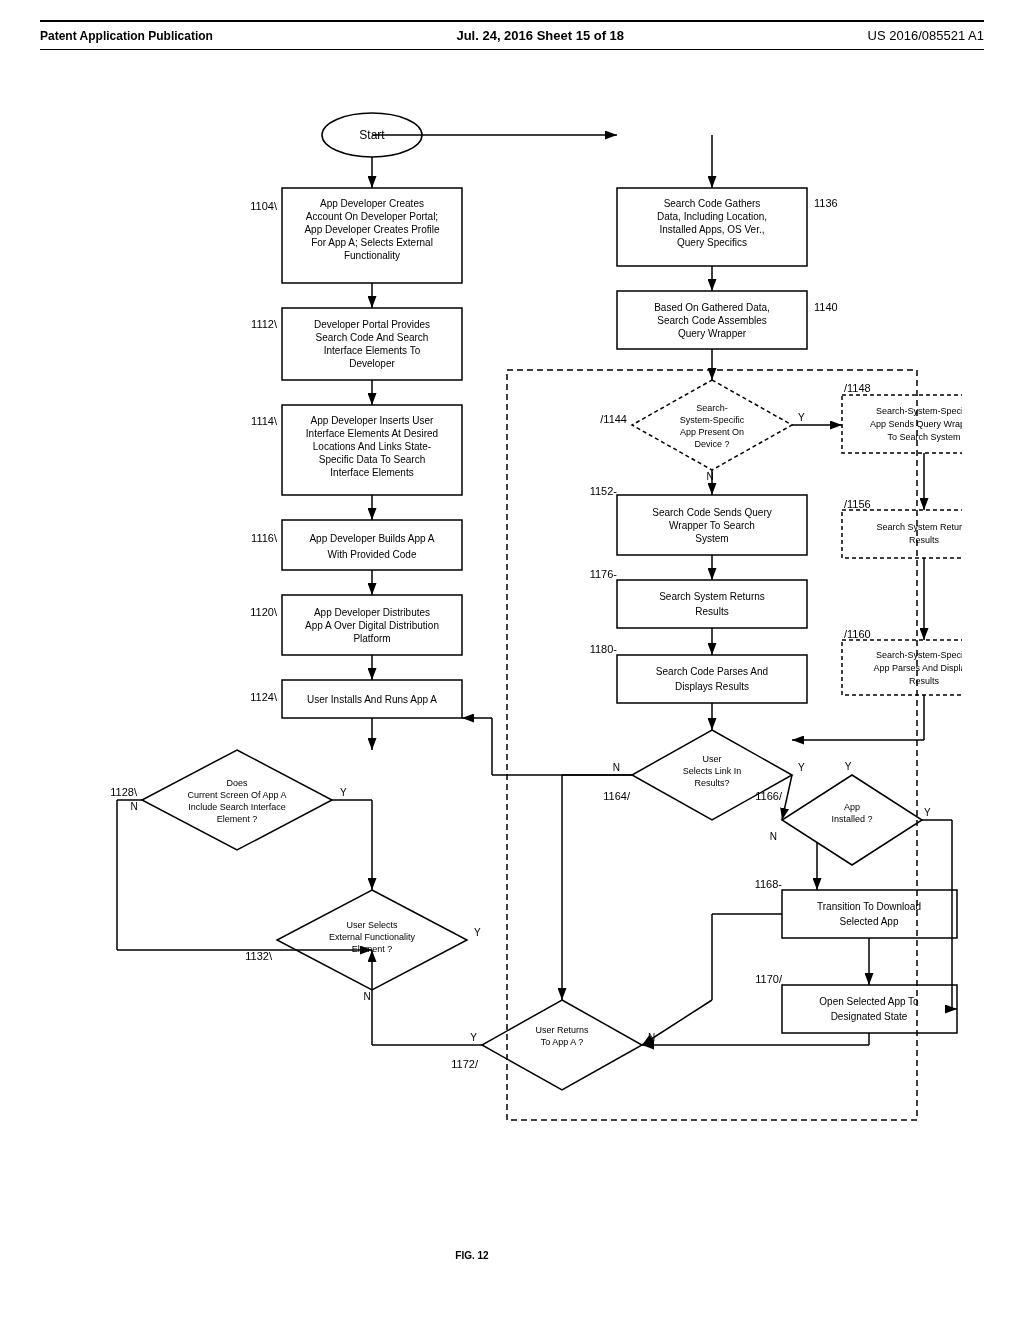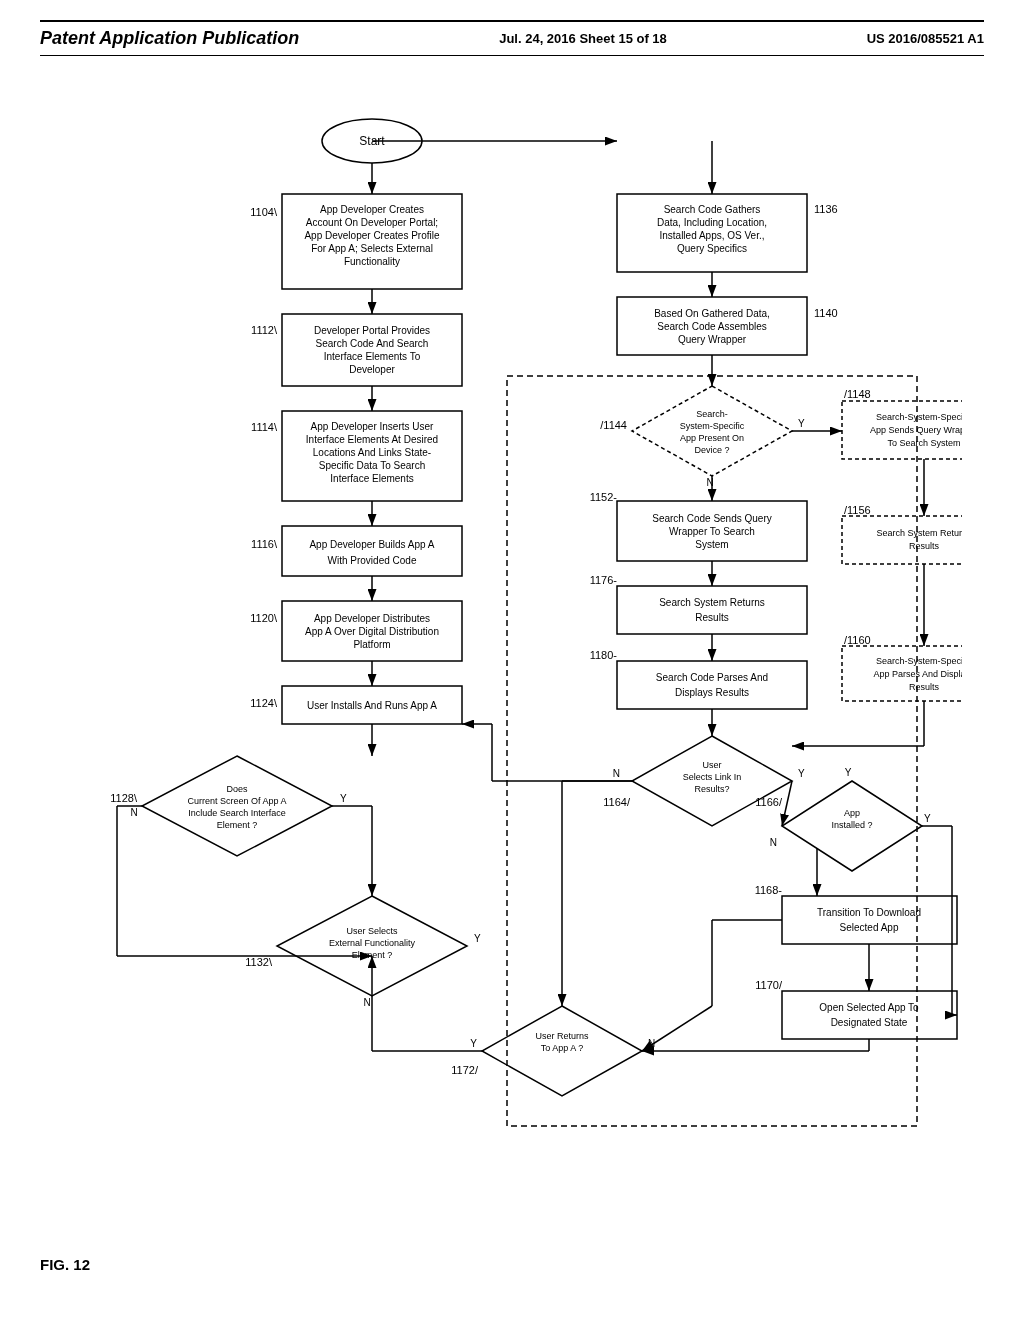--- a/index.html
+++ b/index.html
@@ -20,45 +20,44 @@
     .header {
       display: flex;
       justify-content: space-between;
       align-items: center;
       border-top: 2px solid #000;
       border-bottom: 1px solid #000;
       padding: 6px 0;
       margin-bottom: 30px;
     }
     .header-left {
-      font-size: 18px;
-      font-style: italic;
+      font-size: 12px;
       font-weight: bold;
     }
     .header-center {
       font-size: 13px;
       font-weight: bold;
     }
     .header-right {
       font-size: 13px;
-      font-weight: bold;
+      font-weight: normal;
       text-align: center;
     }
     .diagram-container {
       position: relative;
       width: 100%;
       margin: 0 auto;
     }
     svg {
       display: block;
       margin: 0 auto;
     }
     .fig-label {
-      text-align: left;
-      font-size: 15px;
+      text-align: center;
+      font-size: 10px;
       font-weight: bold;
       margin-top: 20px;
       padding-right: 80px;
     }
   </style>
 </head>
 <body>
 
 <div class="page">
   <div class="header">

